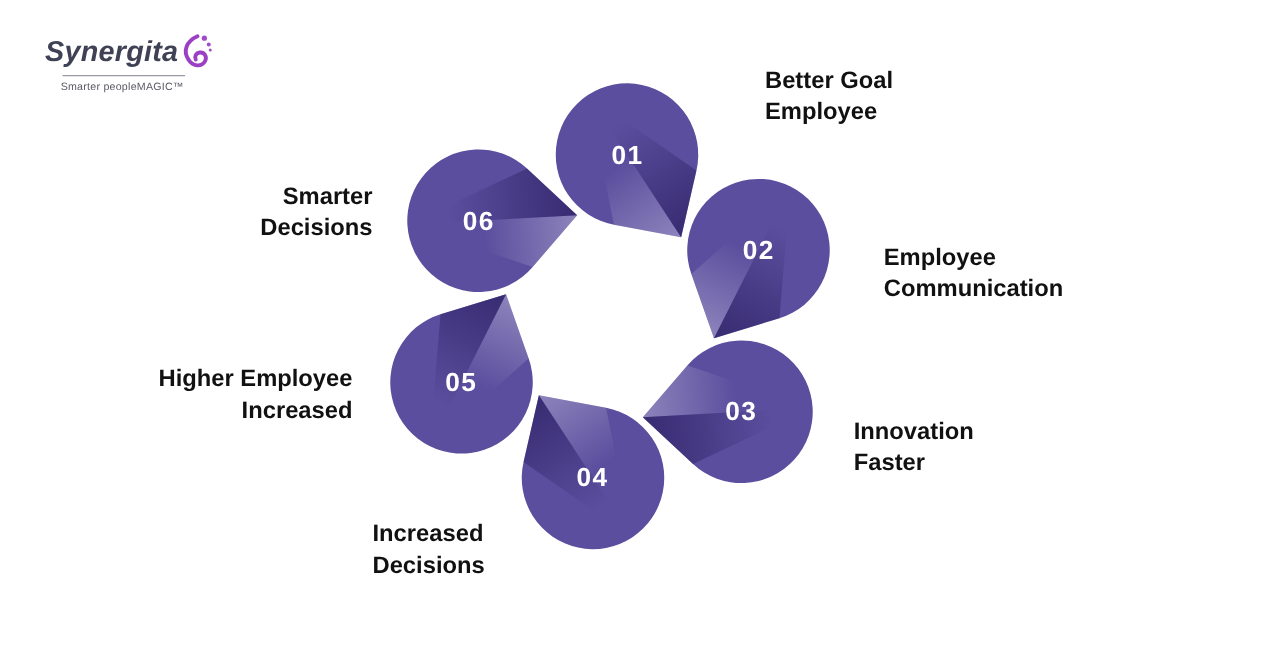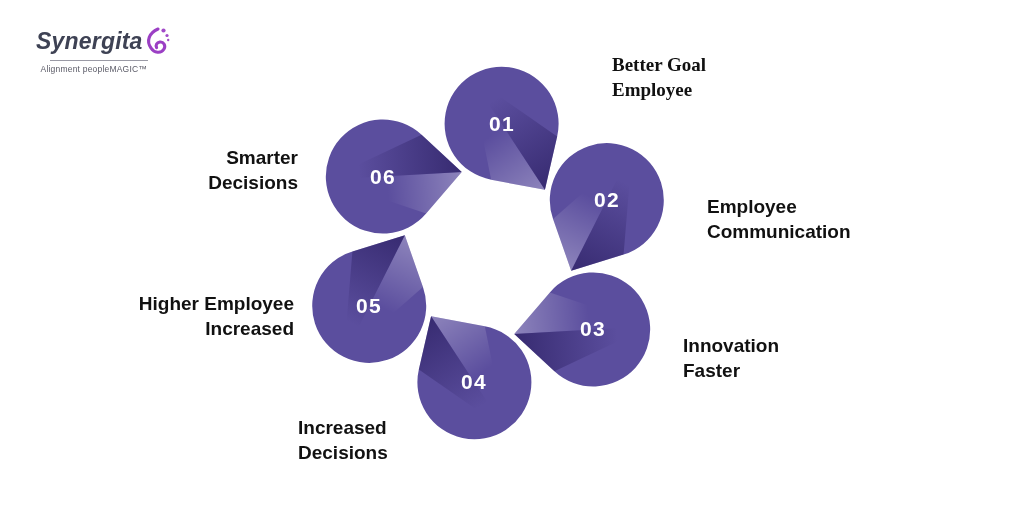--- a/index.html
+++ b/index.html
@@ -29,43 +29,43 @@
     font-weight:700;font-size:21px;fill:#ffffff;letter-spacing:1.2px;
   }
   
   .label{
     position:absolute;
     font-weight:700;font-size:19px;line-height:25px;color:#111111;
     white-space:nowrap;
   }
   .label span{display:block;}
   .label.align-right{text-align:right;width:210px;}
-  .l1{left:612px;top:52px;font-family:Liberation Serif, serif;}
+  .l1{left:612px;top:52px;}
   .l2{left:707px;top:194px;}
   .l3{left:683px;top:333px;}
   .l4{left:298px;top:415px;}
-  .l5{left:84px;top:291px;}
+  .l5{left:72px;top:291px;}
   .l6{left:88px;top:145px;}
 </style>
 </head>
 <body>
 
 <div class="logo">
   <div class="logo-row">
     <span class="brand">Synergita</span>
     <svg class="swirl" width="26" height="32" viewBox="0 0 26 32">
       <path d="M14 3 C 5 7, 2 15, 7 22 C 10 27, 17 28, 20 23 C 22 19.5, 19.5 15.5, 15.8 16
                C 12.8 16.4, 11.4 19, 12.6 21.6" fill="none" stroke="#9b3fc4" stroke-width="3.1" stroke-linecap="round"></path>
       <circle cx="19.5" cy="4.5" r="2.1" fill="#a24bc8"></circle>
       <circle cx="23" cy="9.5" r="1.6" fill="#a24bc8"></circle>
       <circle cx="24.2" cy="14" r="1.2" fill="#a24bc8"></circle>
     </svg>
   </div>
   <div class="logo-rule"></div>
-  <div class="tagline">Alignment peopleMAGIC™</div>
+  <div class="tagline">Smarter peopleMAGIC™</div>
 </div>
 
 <svg class="flower" width="1011" height="530" viewBox="0 0 1011 530">
   <defs>
     <linearGradient id="shadowGrad" gradientUnits="userSpaceOnUse" x1="72" y1="46" x2="162" y2="-26">
       <stop offset="0" stop-color="#1d1150" stop-opacity="0.55"></stop>
       <stop offset="0.85" stop-color="#1d1150" stop-opacity="0"></stop>
     </linearGradient>
     <linearGradient id="lightGrad" gradientUnits="userSpaceOnUse" x1="70" y1="49" x2="150" y2="-20">
       <stop offset="0" stop-color="#ffffff" stop-opacity="0.30"></stop>

